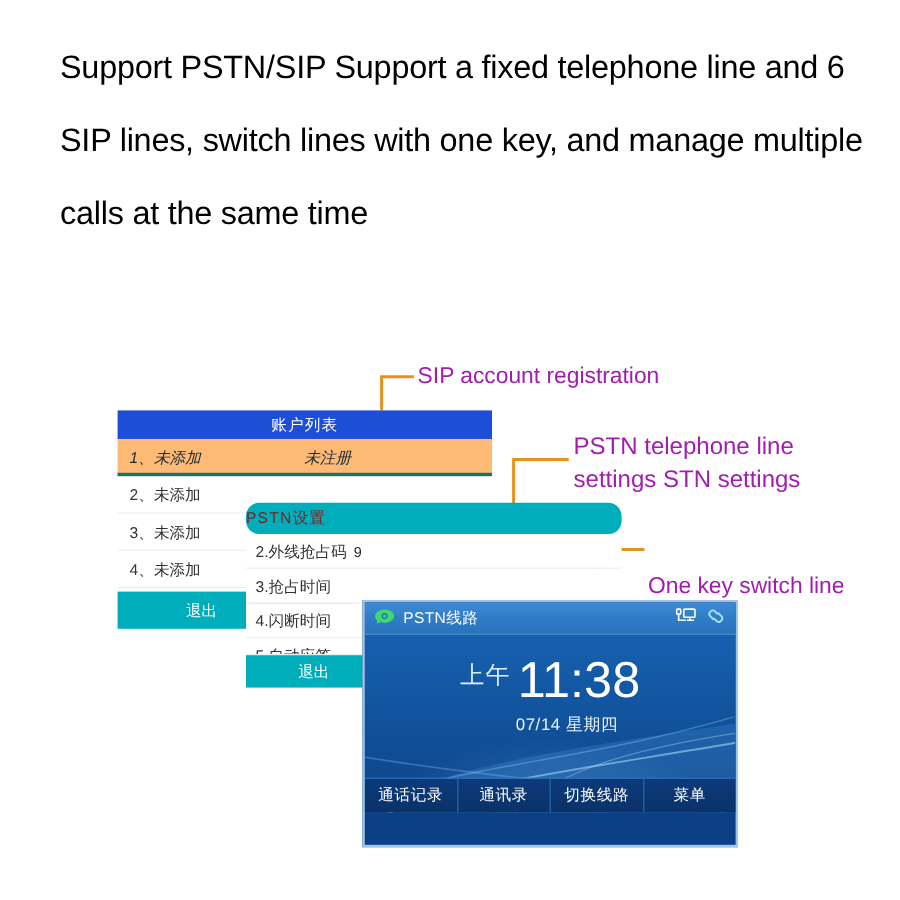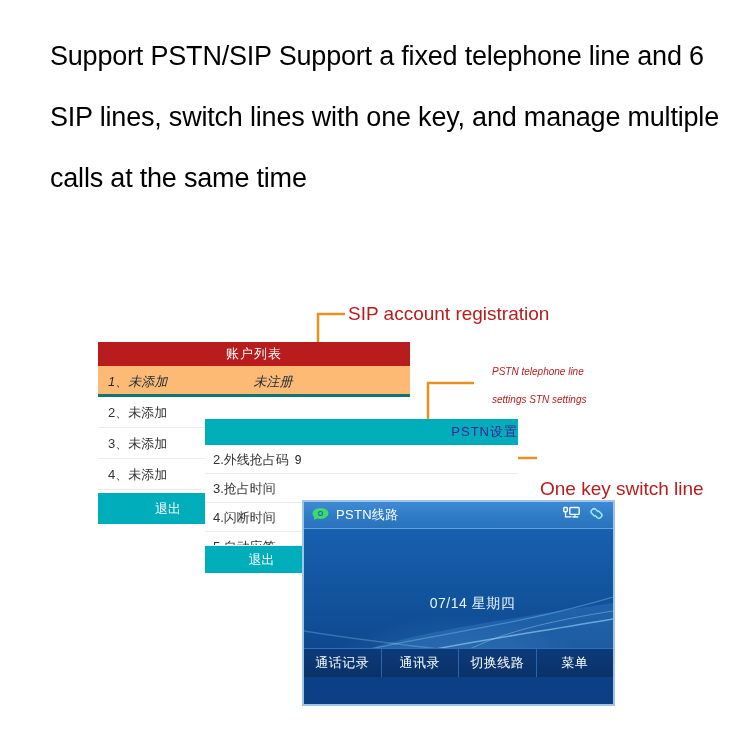--- a/index.html
+++ b/index.html
@@ -37,21 +37,21 @@
   #account-panel {
     position: absolute;
     left: 98px;
     top: 342px;
     width: 312px;
     background: #ffffff;
   }
   .acct-title {
     height: 24px;
     line-height: 24px;
-    background: #b91c1c;
+    background: #1d4ed8;
     color: #ffffff;
     font-size: 13px;
     text-align: center;
     letter-spacing: 1px;
   }
   .acct-row {
     height: 31px;
     line-height: 31px;
     background: #ffffff;
     border-bottom: 1px solid #e9edf0;
@@ -105,24 +105,25 @@
   #pstn-panel {
     position: absolute;
     left: 205px;
     top: 419px;
     width: 313px;
   }
   .pstn-title {
     height: 26px;
     line-height: 26px;
     background: #00adbb;
-    color: #4c1d95;
-    font-size: 13px;
-    text-align: right;
+    color: #7f1d1d;
+    font-size: 13px;
+    text-align: left;
     letter-spacing: 1px;
+    border-radius: 11px;
   }
   .pstn-row {
     height: 29px;
     line-height: 29px;
     background: #ffffff;
     border-bottom: 1px solid #e9edf0;
     color: #333333;
     font-size: 13px;
     padding: 0 0 0 8px;
     box-sizing: border-box;
@@ -285,25 +286,25 @@
     color: #ffffff;
     font-size: 13px;
     border-right: 1px solid #2a66ad;
     letter-spacing: 0.5px;
   }
   .ph-softkey:last-child { border-right: none; }
 
   
   .callout-text {
     position: absolute;
-    color: #b91c1c;
+    color: #a21caf;
     white-space: pre-line;
   }
   #callout-1 { left: 348px; top: 303px; font-size: 19px; }
-  #callout-2 { left: 492px; top: 358px; font-size: 10px; line-height: 28px; font-style: italic; }
+  #callout-2 { left: 478px; top: 358px; font-size: 20px; line-height: 28px; }
   #callout-3 { left: 540px; top: 450px; font-size: 19px; margin-top: 28px; }
 
   .leader {
     position: absolute;
     pointer-events: none;
   }
 </style>
 </head>
 <body>
 
@@ -398,20 +399,23 @@
 
     <div class="ph-body">
       <svg class="ph-swoosh" viewBox="0 0 313 90" preserveAspectRatio="none">
         <path d="M0 78 C 70 42, 150 30, 313 6 L313 90 L0 90 Z" fill="rgba(90,170,240,0.20)"></path>
         <path d="M0 88 C 80 56, 170 46, 313 22" fill="none" stroke="rgba(170,225,255,0.55)" stroke-width="1.6"></path>
         <path d="M0 70 C 90 40, 190 36, 313 0" fill="none" stroke="rgba(150,210,255,0.35)" stroke-width="1.2"></path>
         <path d="M313 84 C 240 56, 150 58, 0 34" fill="none" stroke="rgba(140,205,255,0.30)" stroke-width="1.4"></path>
         <path d="M120 90 C 150 50, 210 30, 313 14" fill="none" stroke="rgba(190,235,255,0.35)" stroke-width="1"></path>
       </svg>
 
+      <div class="ph-time-wrap">
+        <span class="ph-ampm">上午</span><span class="ph-time">11:38</span>
+      </div>
       <div class="ph-date">07/14 星期四</div>
 
       <div class="ph-softkeys">
         <div class="ph-softkey">通话记录</div>
         <div class="ph-softkey">通讯录</div>
         <div class="ph-softkey">切换线路</div>
         <div class="ph-softkey">菜单</div>
       </div>
     </div>
   </div>

